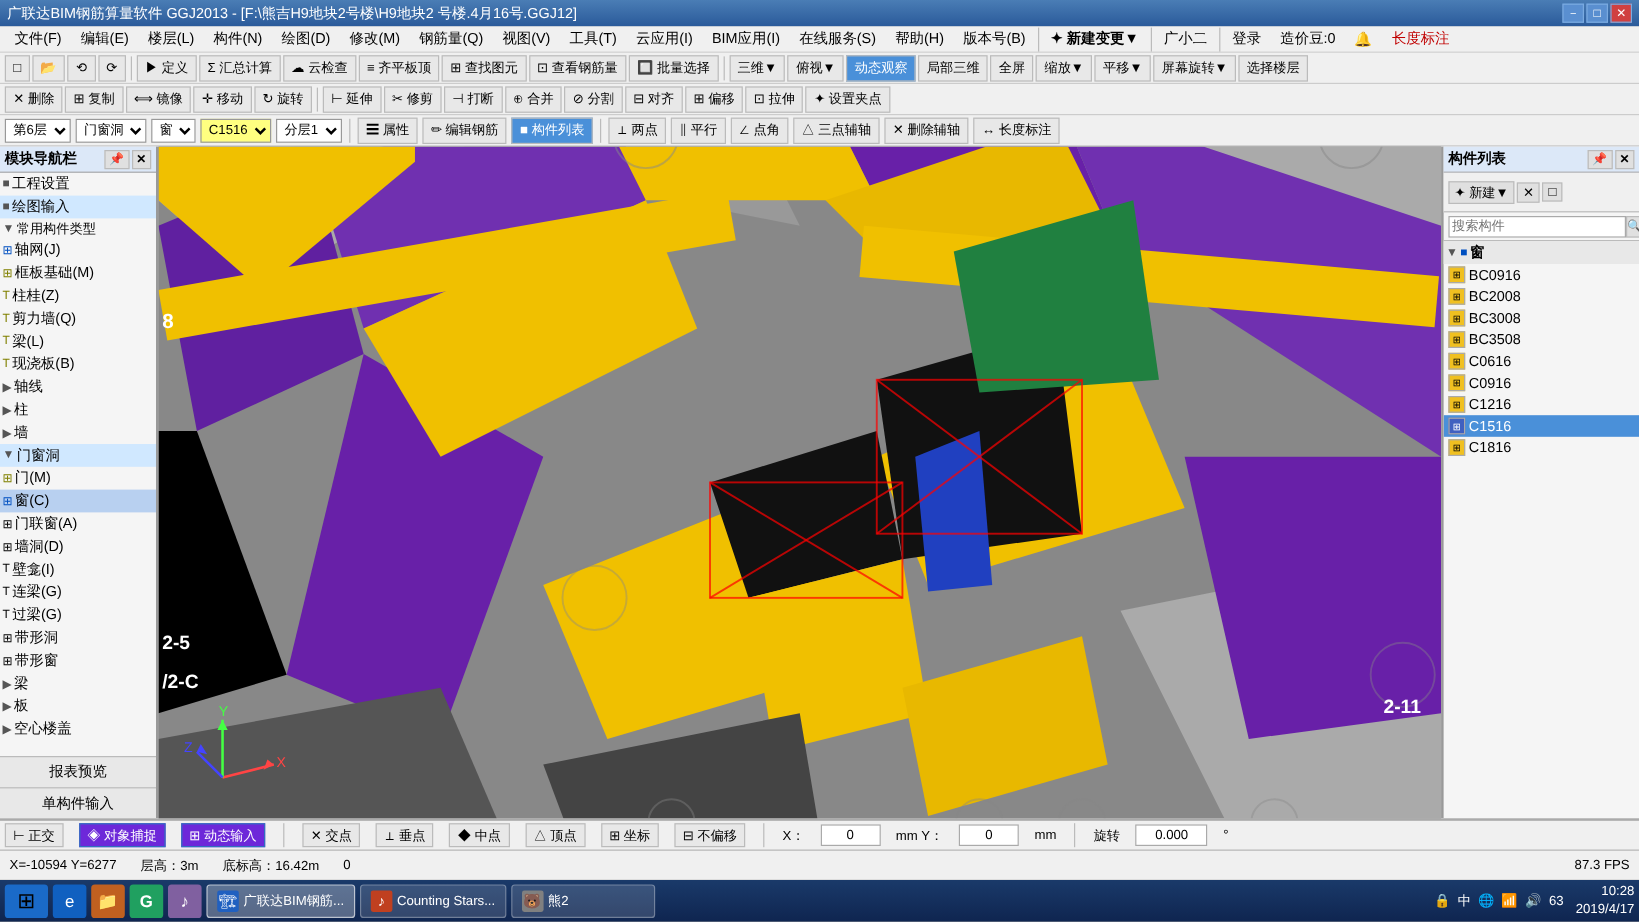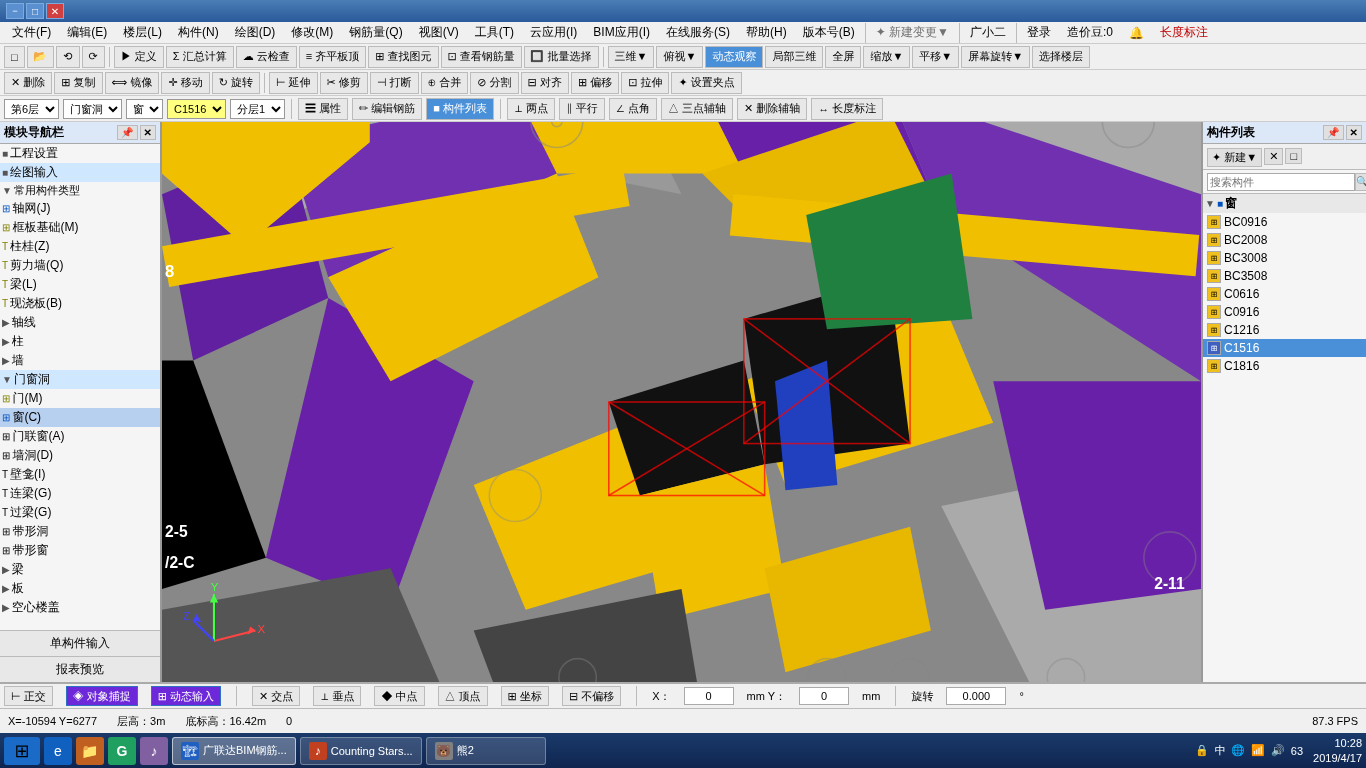--- a/index.html
+++ b/index.html
@@ -95,21 +95,21 @@
       border-bottom: 1px solid #ccc;
       display: flex;
       align-items: center;
       padding: 0 4px;
       gap: 2px;
       font-size: 11px;
     }
 
     
     #left-panel {
-      width: 162px;
+      width: 132px;
       background: #f5f5f5;
       border-right: 2px solid #999;
       display: flex;
       flex-direction: column;
       font-size: 12px;
     }
     #nav-header {
       height: 22px;
       background: #dce8f8;
       border-bottom: 1px solid #aaa;
@@ -165,22 +165,22 @@
       font-weight: bold;
     }
     #comp-list-controls { display: flex; gap: 2px; align-items: center; }
 
     
     #comp-toolbar {
       height: 26px;
       background: #f0f0f0;
       border-bottom: 1px solid #bbb;
       display: flex;
-      align-items: flex-start;
-      padding: 4px 4px;
+      align-items: center;
+      padding: 16px 4px;
       gap: 2px;
     }
     .comp-tb-btn {
       font-size: 11px;
       padding: 1px 4px;
       cursor: pointer;
       background: #e0e0e0;
       border: 1px solid #bbb;
     }
 
@@ -338,20 +338,21 @@
       position: relative;
       overflow: hidden;
     }
   </style>
 </head>
 <body>
 
 <div id="app-window">
 
   <div id="title-bar">
+    <span class="title-text">广联达BIM钢筋算量软件 GGJ2013 - [F:\熊吉H9地块2号楼\H9地块2 号楼.4月16号.GGJ12]</span>
     <div class="win-controls">
       <div class="win-btn">－</div>
       <div class="win-btn">□</div>
       <div class="win-btn close">✕</div>
     </div>
   </div>
 
   <div id="menu-bar">
     <span class="menu-item">文件(F)</span>
     <span class="menu-item">编辑(E)</span>
@@ -361,21 +362,21 @@
     <span class="menu-item">修改(M)</span>
     <span class="menu-item">钢筋量(Q)</span>
     <span class="menu-item">视图(V)</span>
     <span class="menu-item">工具(T)</span>
     <span class="menu-item">云应用(I)</span>
     <span class="menu-item">BIM应用(I)</span>
     <span class="menu-item">在线服务(S)</span>
     <span class="menu-item">帮助(H)</span>
     <span class="menu-item">版本号(B)</span>
     <div class="tb-separator"></div>
-    <span class="menu-item" style="color:#737373;">✦ 新建变更▼</span>
+    <span class="menu-item" style="color:#000000;font-weight:bold;">✦ 新建变更▼</span>
     <div class="tb-separator"></div>
     <span class="menu-item">广小二</span>
     <div class="tb-separator"></div>
     <span class="menu-item">登录</span>
     <span class="menu-item">造价豆:0</span>
     <span class="menu-item">🔔</span>
     <span class="menu-item" style="color:#c00000;">长度标注</span>
   </div>
 
   <div class="toolbar-row">
@@ -557,22 +558,22 @@
         <div class="tree-item">
           <span class="tree-icon">▶</span>
             <span>板</span>
         </div>
         <div class="tree-item">
           <span class="tree-icon">▶</span>
             <span>空心楼盖</span>
         </div>
 
       </div>
+      <div id="draw-btn">报表预览</div>
       <div id="setup-btn">单构件输入</div>
-      <div id="draw-btn">报表预览</div>
     </div>
 
     <div id="viewport-container">
       <svg id="vp-svg" viewBox="0 0 1000 600" preserveAspectRatio="xMidYMid slice">
 
         <rect width="1000" height="600" fill="#888888"></rect>
 
         <polygon points="0,80 200,0 320,0 80,150" fill="#aaaaaa"></polygon>
         <polygon points="200,0 450,0 500,100 250,50" fill="#999999"></polygon>
         <polygon points="700,0 1000,0 1000,200 800,100" fill="#aaaaaa"></polygon>

